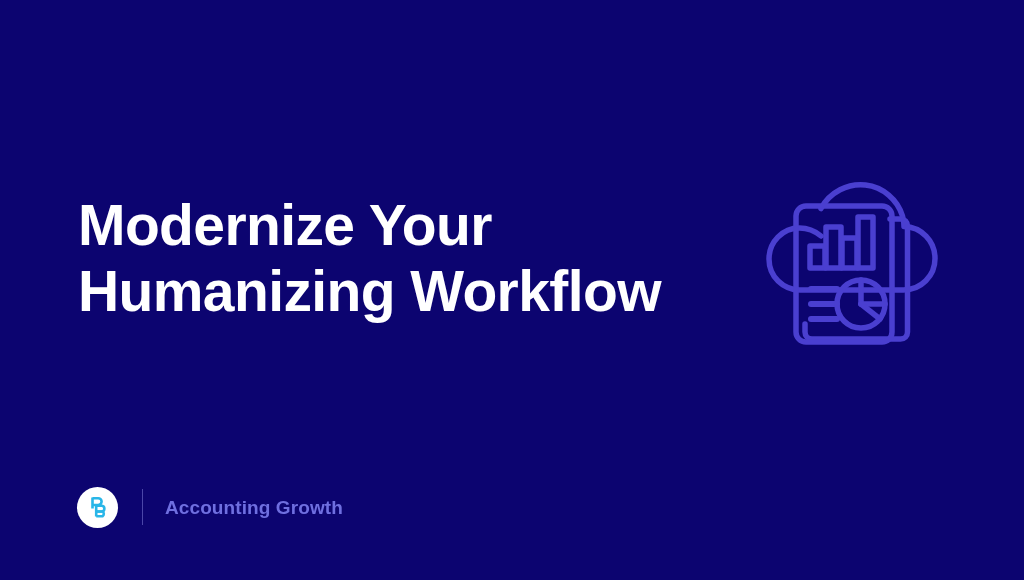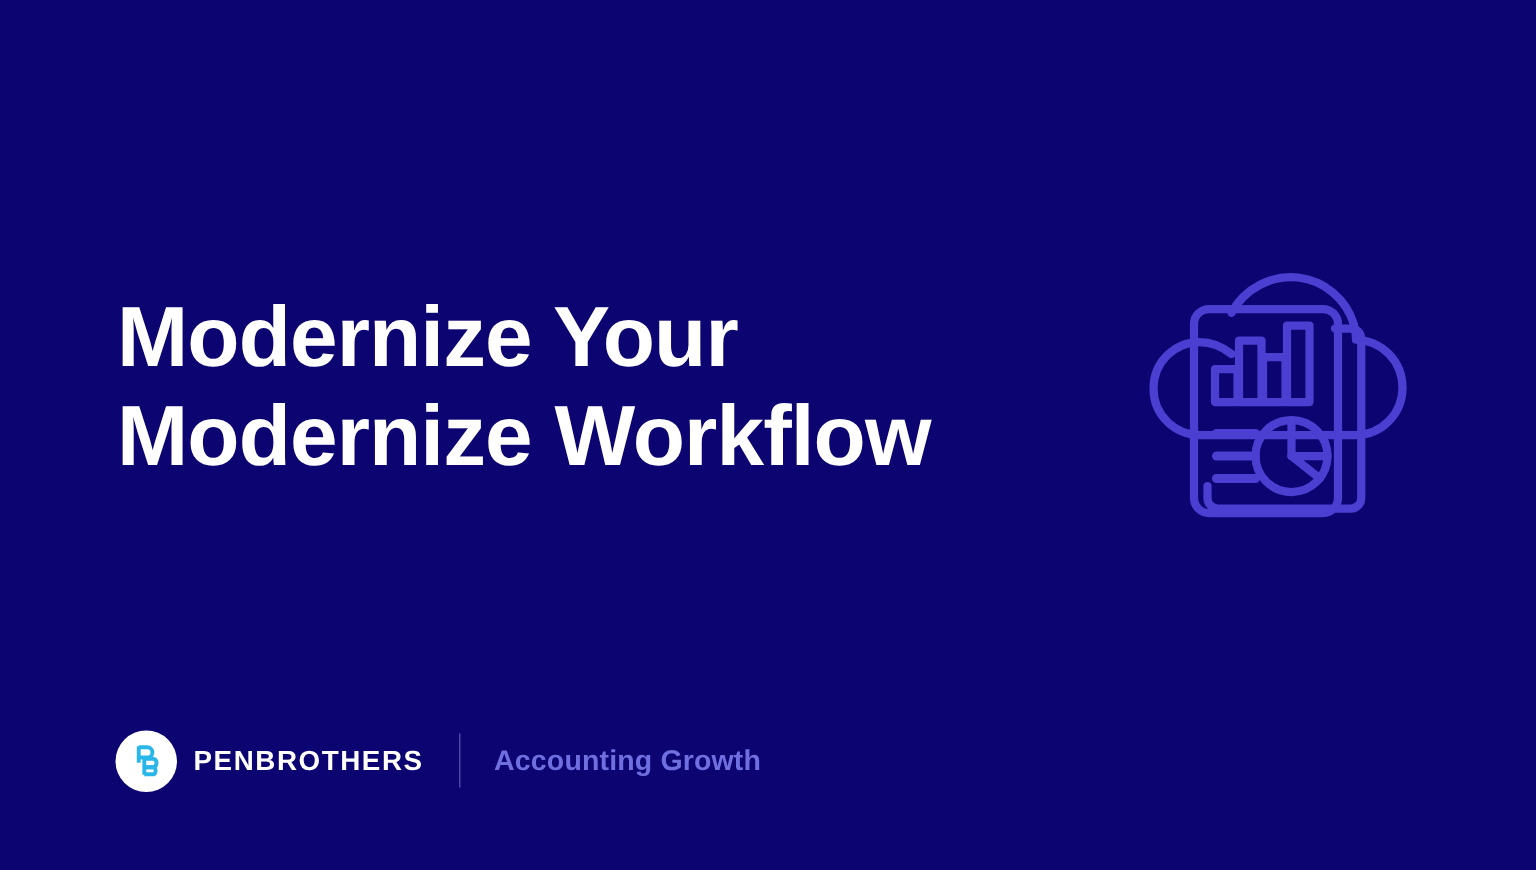--- a/index.html
+++ b/index.html
@@ -103,21 +103,21 @@
     white-space: nowrap;
   }
 </style>
 </head>
 <body>
 
 <div class="banner">
 
   <div class="headline">
     <span class="headline-line">Modernize Your</span>
-    <span class="headline-line">Modernize Workflow</span>
+    <span class="headline-line">Humanizing Workflow</span>
   </div>
 
   <div class="illustration">
     <svg viewBox="0 0 200 196" fill="none" xmlns="http://www.w3.org/2000/svg">
       <g stroke="#4a3fd0" stroke-width="5.5" stroke-linecap="round" stroke-linejoin="round" fill="none">
 
         <path d="M69 36.5
                  C78 20 96 11 113.5 13
                  C131 15 145.5 27.5 150.5 44
                  C151.5 47.5 152 51 152 54.5
@@ -174,21 +174,20 @@
           <path d="M9.5 6.2 H15.2 A3.4 3.4 0 0 1 15.2 13 H9.5"></path>
 
           <line x1="13.2" y1="13" x2="13.2" y2="24.5"></line>
 
           <path d="M13.2 13.8 H19 A2.9 2.9 0 0 1 19 19.5 H13.2"></path>
           <path d="M13.2 19.5 H19.6 A2.9 2.9 0 0 1 19.6 24.2 H13.2"></path>
         </g>
       </svg>
     </div>
 
-    <div class="wordmark">PENBROTHERS</div>
 
     <div class="lockup-divider"></div>
 
     <div class="tagline">Accounting Growth</div>
 
   </div>
 
 </div>
 
 </body></html>

